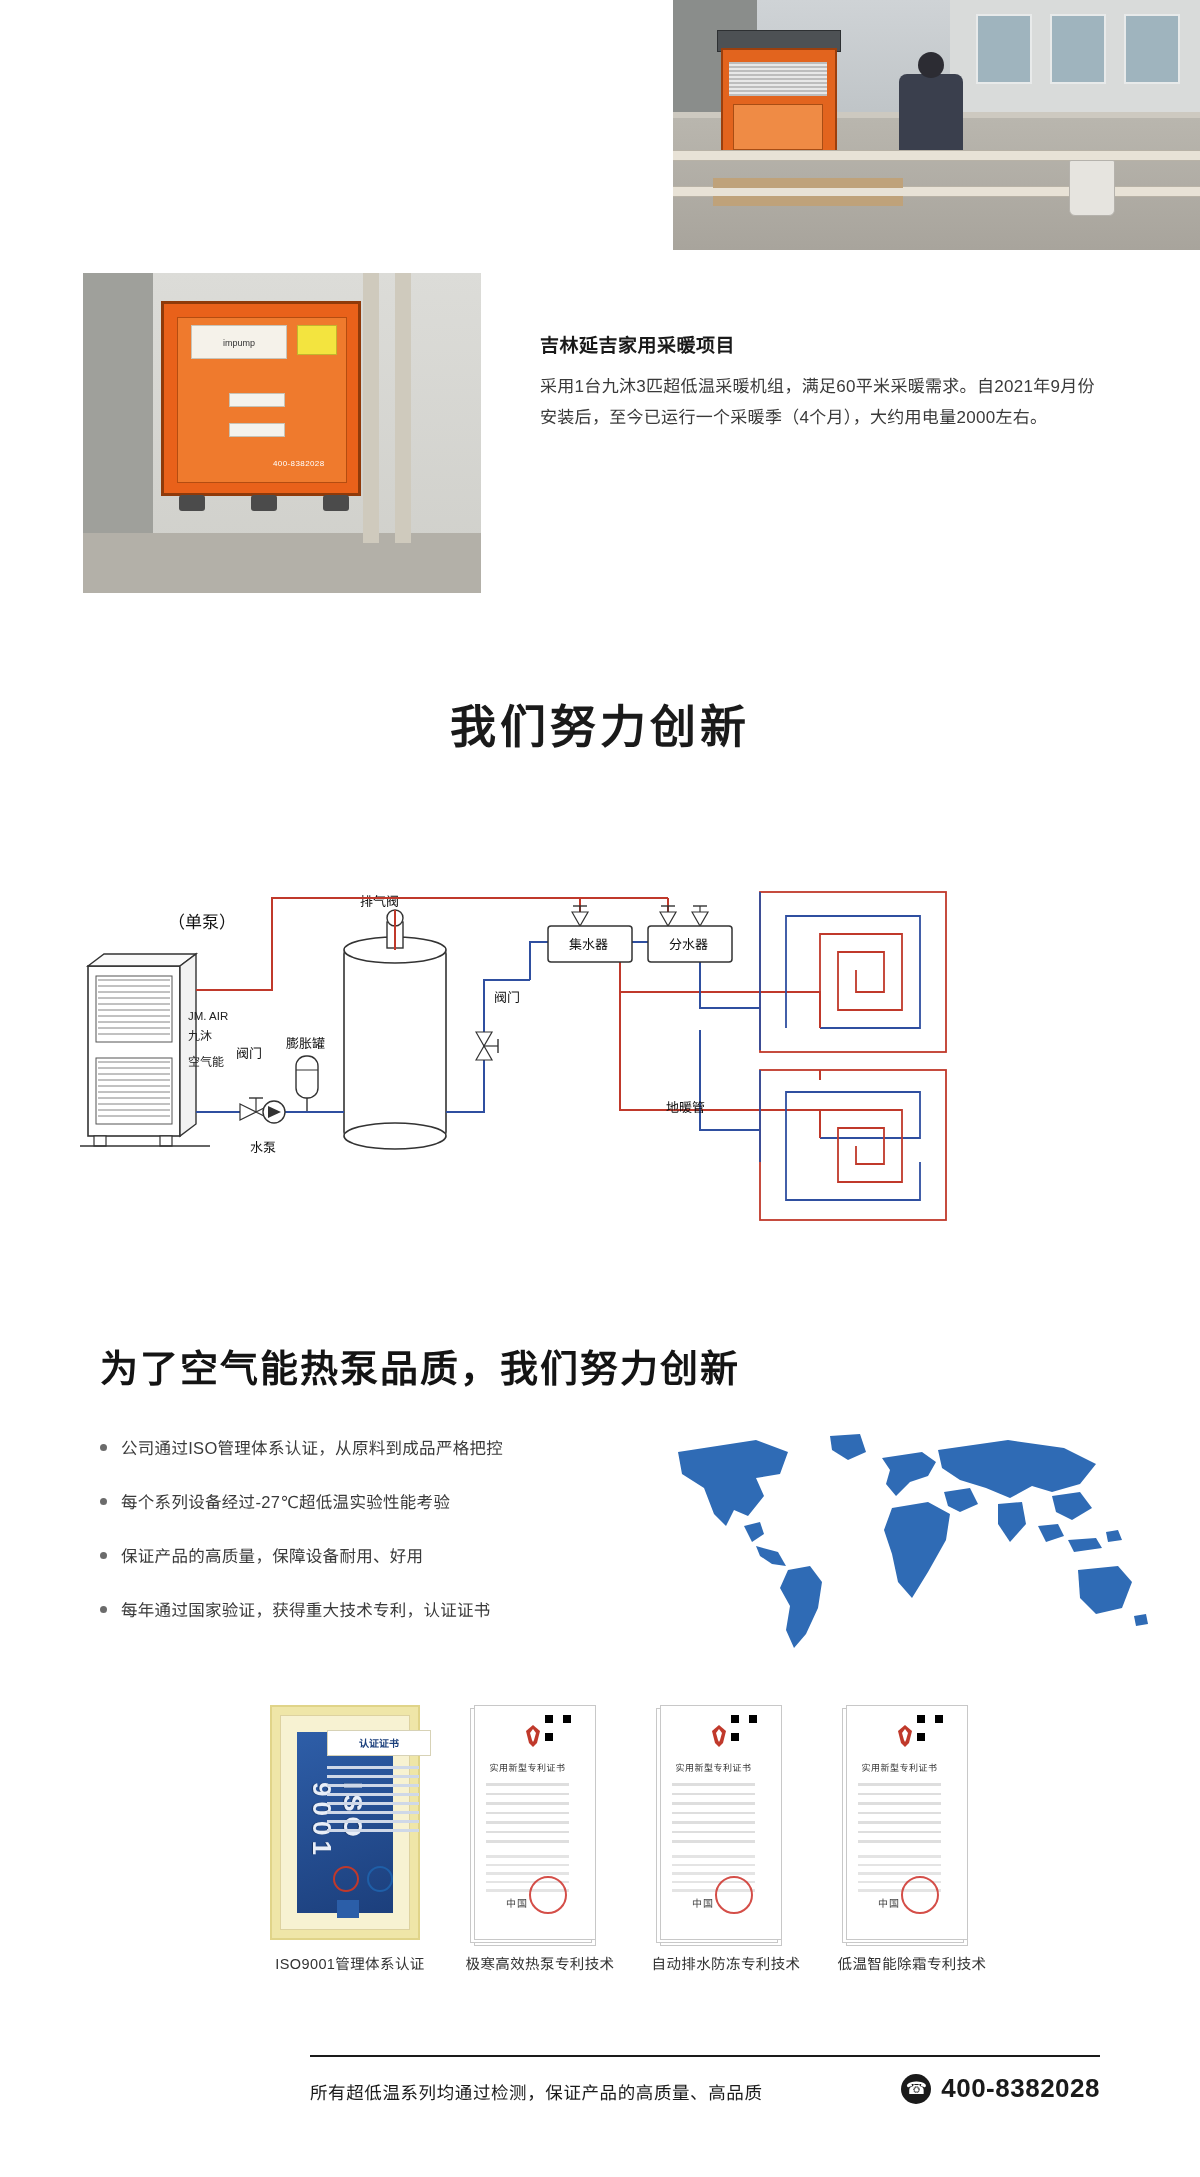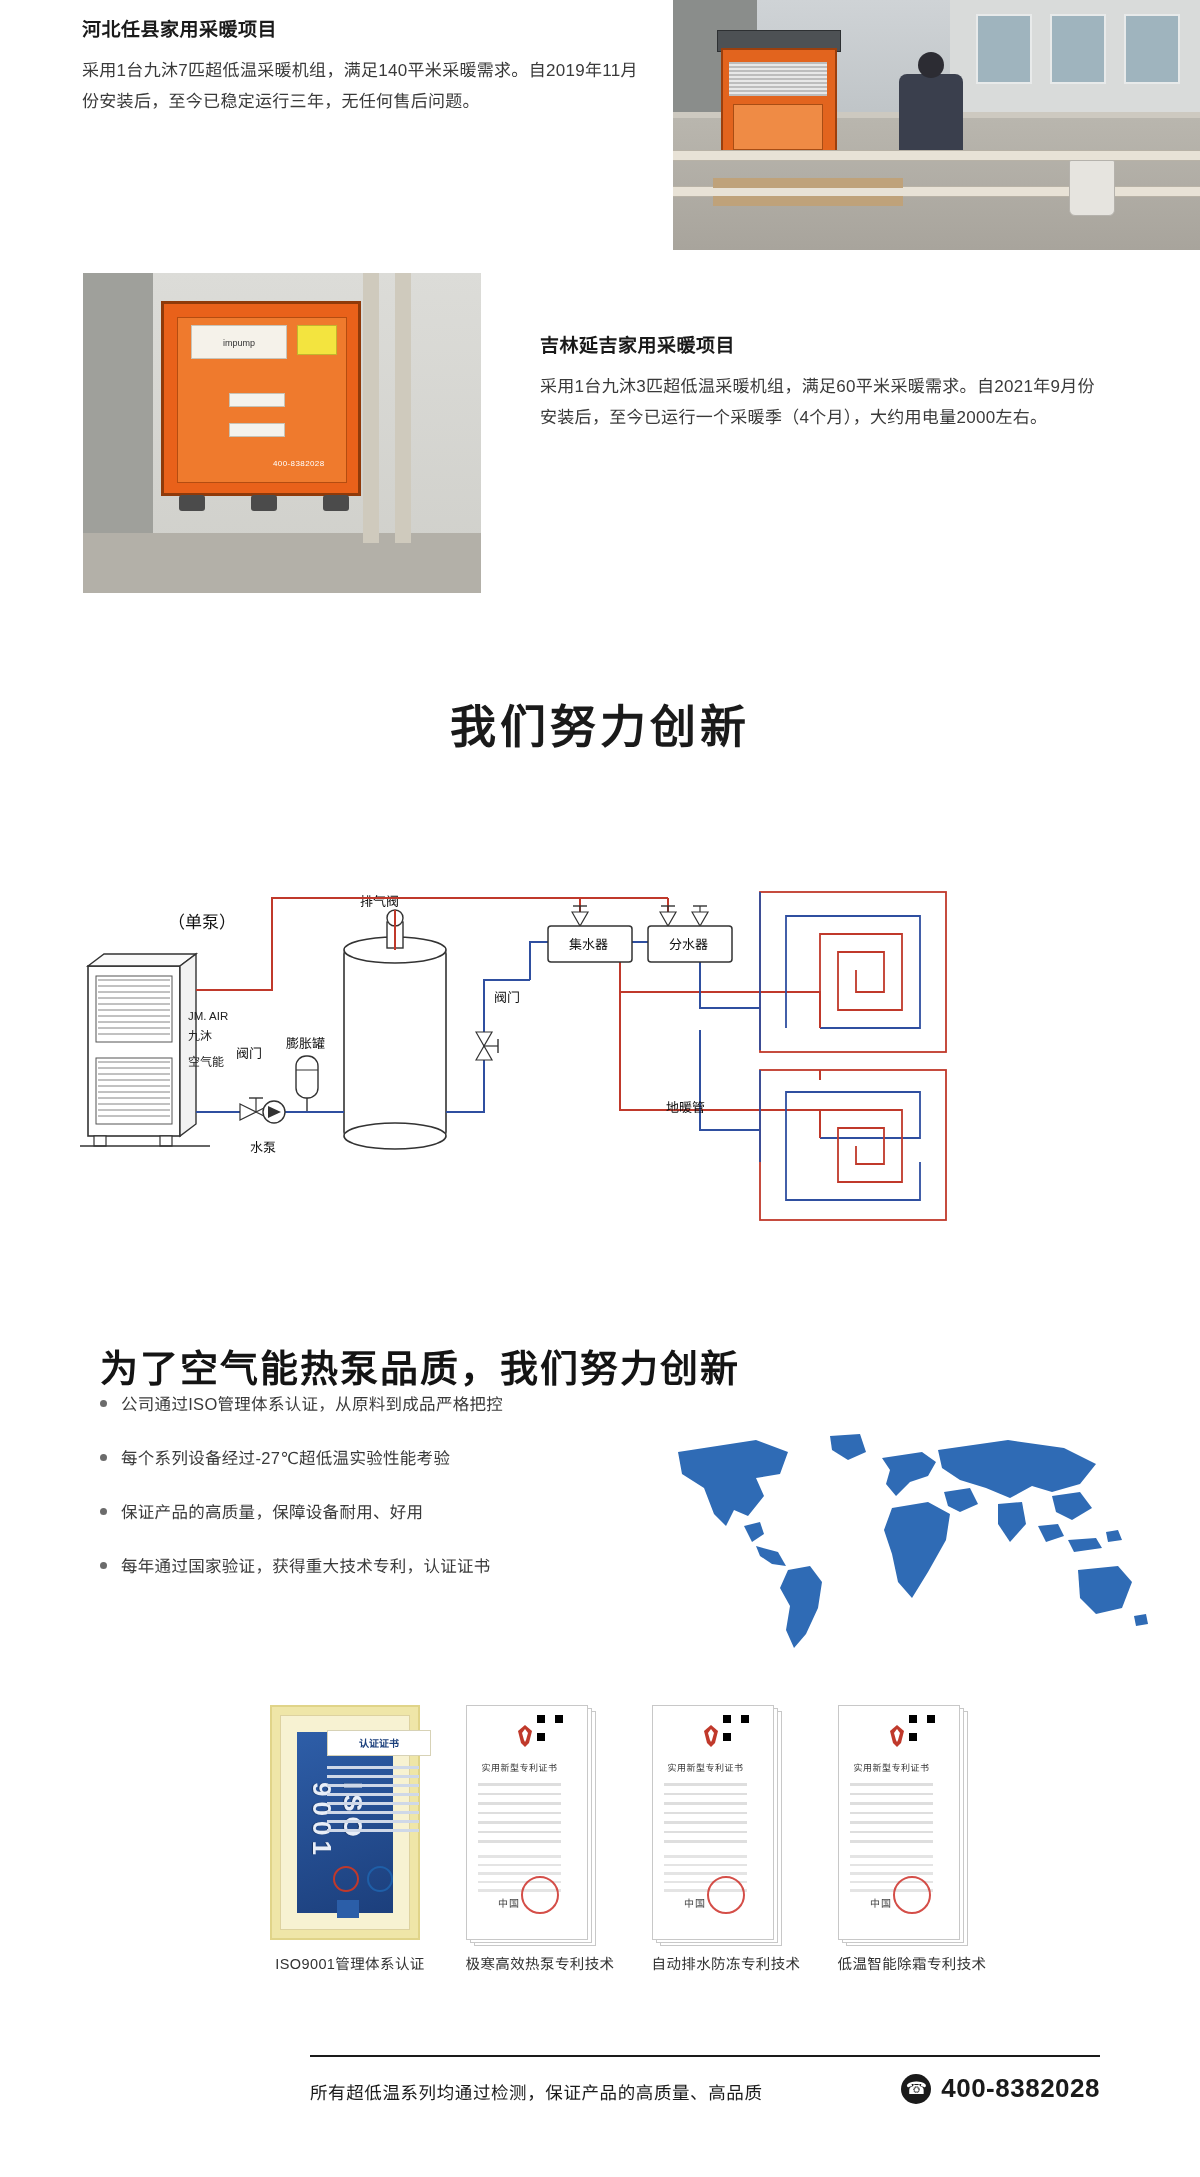--- a/index.html
+++ b/index.html
@@ -102,21 +102,21 @@
   
   .big-head {
     position:absolute;
     left: 100px;
     top: 1338px;
     font-size: 38px;
     font-weight: bold;
     letter-spacing: 2px;
     color:#141414;
   }
-  .bullets { position:absolute; left:100px; top:1391px; width:520px; }
+  .bullets { position:absolute; left:100px; top:1435px; width:520px; }
   .bullet { display:flex; align-items:flex-start; margin-bottom:30px; }
   .bullet .dot {
     width:7px; height:7px; border-radius:50%;
     background:#6b6b6b; margin-top:9px; margin-right:14px; flex:0 0 auto;
   }
   .bullet .btxt { font-size:16.5px; color:#3a3a3a; letter-spacing:.3px; }
 
   
   .map { position:absolute; left:660px; top:1430px; width:490px; height:230px; }
 
@@ -139,21 +139,21 @@
     font-size:26px; font-weight:bold; color:#e8eef8; letter-spacing:5px;
     text-shadow:0 1px 1px rgba(0,0,0,.35);
   }
   .iso-head { position:absolute; left:46px; top:14px; width:104px; height:26px; background:#fff; border:1px solid #d7d2b6; font-size:10px; color:#1b3f7c; text-align:center; line-height:26px; font-weight:bold;}
   .iso-lines { position:absolute; left:46px; top:50px; width:92px; }
   .iso-lines div { height:3px; background:#cfd8e8; margin-bottom:6px; }
   .iso-seal { position:absolute; width:26px; height:26px; border-radius:50%; border:2px solid #c0392b; }
   .iso-logo { position:absolute; left:56px; top:184px; width:22px; height:18px; background:#2b5ea8; }
 
   
-  .pt { position:relative; width:107px; height:235px; }
+  .pt { position:relative; width:107px; height:235px;margin-left:8px; }
   .pt .qr { position:absolute; right:10px; top:10px; width:26px; height:26px;
             background:
               linear-gradient(#000 0 0) 0 0/8px 8px no-repeat,
               linear-gradient(#000 0 0) 100% 0/8px 8px no-repeat,
               linear-gradient(#000 0 0) 0 100%/8px 8px no-repeat,
               #fff;
   }
   .pt .crest { position:absolute; left:48px; top:18px; width:22px; height:26px; }
   .pt .title { position:absolute; left:0; right:0; top:56px; text-align:center; font-size:9px; color:#333; letter-spacing:.5px; }
   .pt .rows { position:absolute; left:12px; right:12px; top:78px; }
@@ -169,26 +169,20 @@
   .footer-txt { position:absolute; left:310px; top:24px; font-size:17.5px; color:#1a1a1a; letter-spacing:.6px; }
   .footer-tel { position:absolute; right:100px; top:18px; display:flex; align-items:center; }
   .tel-ico { width:30px; height:30px; border-radius:50%; background:#1a1a1a; color:#fff; font-size:17px; text-align:center; line-height:30px; margin-right:10px; }
   .tel-num { font-size:26px; font-weight:bold; color:#1a1a1a; letter-spacing:.5px; }
 </style>
 </head>
 <body>
 
 <div class="page">
 
-  <div class="case-block" style="left:82px; top:14px;">
-    <div class="case-text">
-      <div class="case-title">河北任县家用采暖项目</div>
-      <div class="case-desc">采用1台九沐7匹超低温采暖机组，满足140平米采暖需求。自2019年11月份安装后，至今已稳定运行三年，无任何售后问题。</div>
-    </div>
-  </div>
 
   <div class="photo ph1">
     <div class="sky"></div>
     <div class="bldg-left"></div>
     <div class="bldg-right">
       <div class="win" style="left:26px; top:14px; width:56px; height:70px;"></div>
       <div class="win" style="left:100px; top:14px; width:56px; height:70px;"></div>
       <div class="win" style="left:174px; top:14px; width:56px; height:70px;"></div>
     </div>
     <div class="roofedge"></div>

